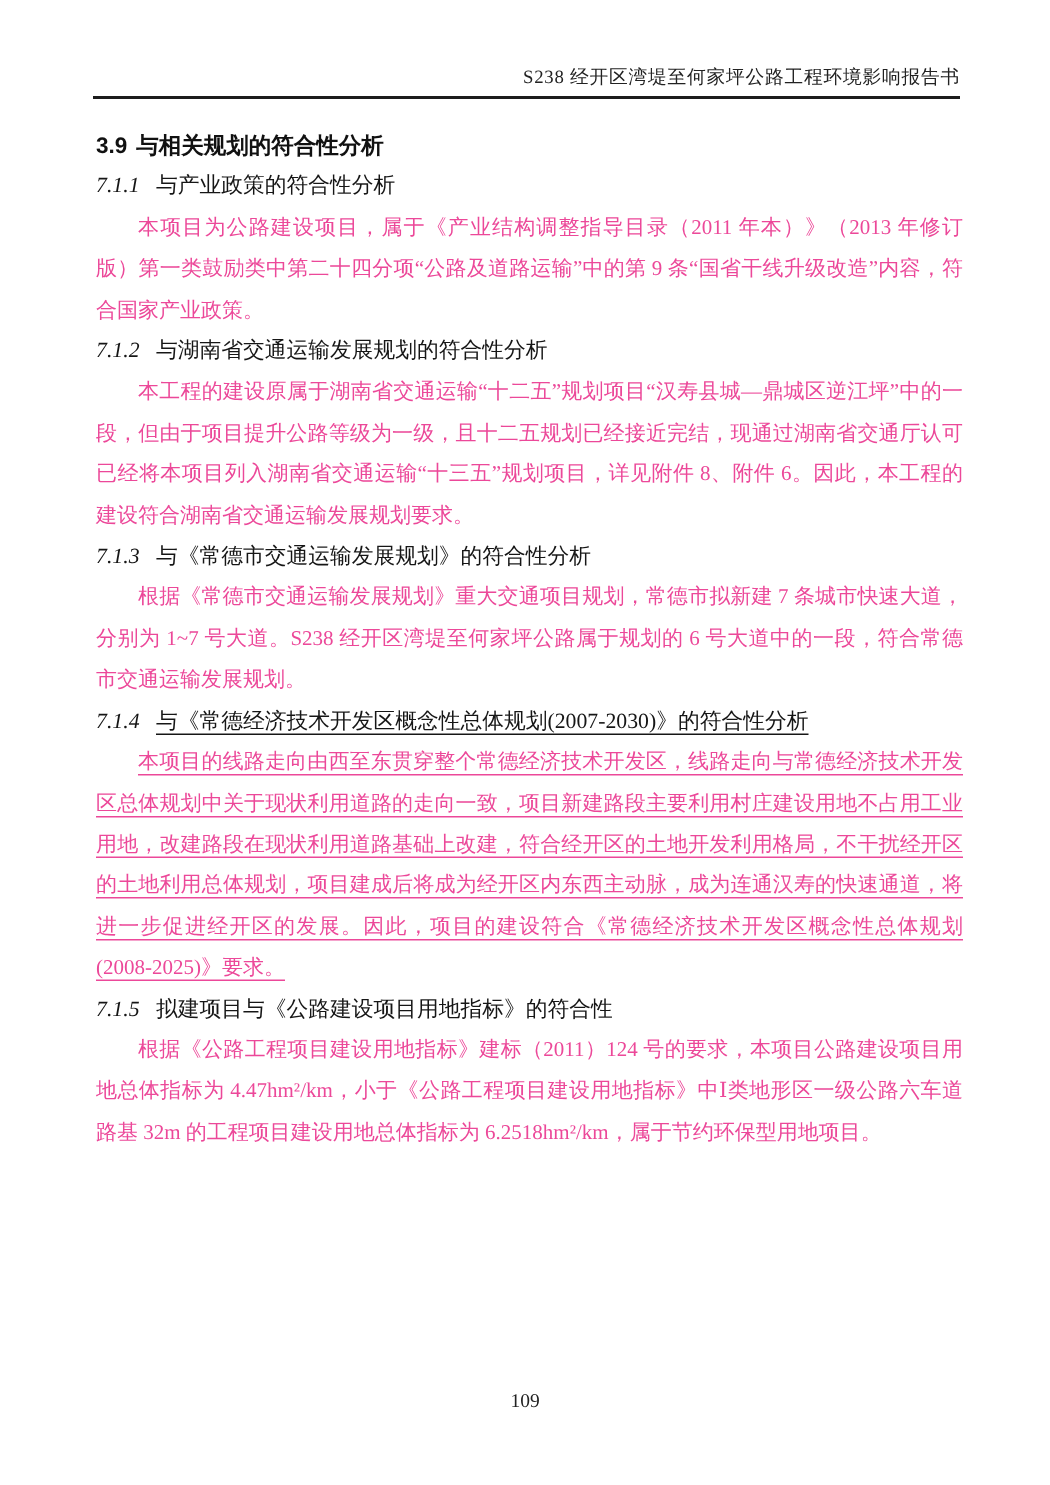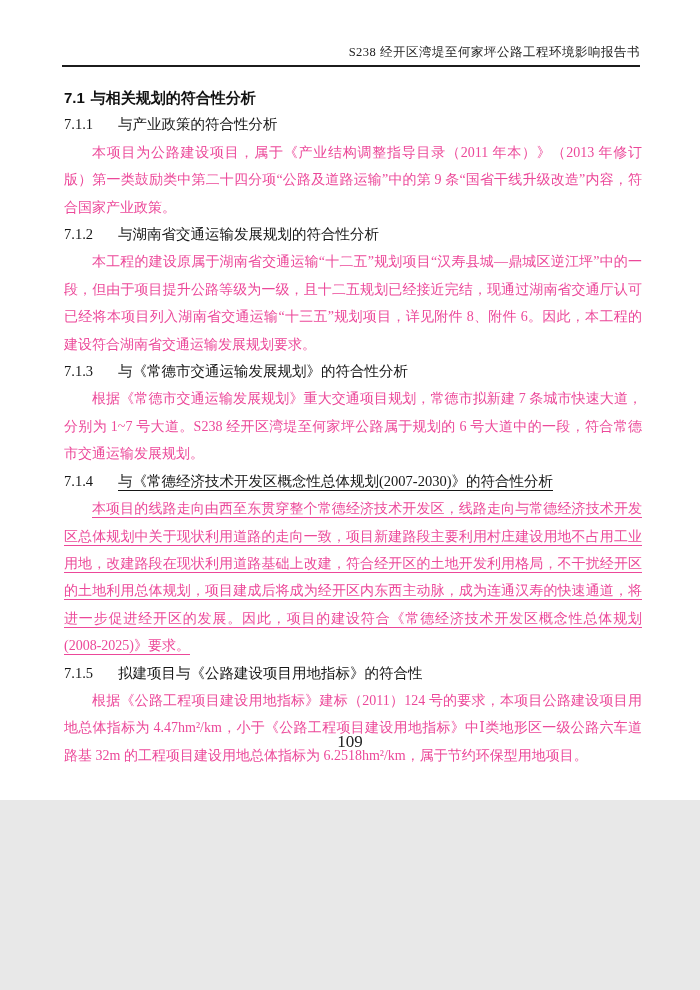--- a/index.html
+++ b/index.html
@@ -1,18 +1,18 @@
 <!DOCTYPE html>
 <html lang="zh"><head>
 <meta charset="utf-8">
 <style>
   html,body{margin:0;padding:0;background:#e8e8e8;}
   .page{
     position:relative;
-    width:700px;height:800px;
+    width:700px;height:990px;
     margin:0 auto;
     background:#ffffff;
     color:#1b1b1b;
     font-family:"Liberation Serif","DejaVu Serif",serif;
     box-sizing:border-box;
     overflow:hidden;
   }
   .header{
     position:absolute;
     top:42px;left:62px;right:60px;
@@ -43,53 +43,53 @@
   }
   h1.sec .num{margin-right:14px;}
   h2.sec{
     font-family:"Liberation Sans","DejaVu Sans",sans-serif;
     font-size:15px;font-weight:bold;color:#111;
   }
   h2.sec .num{margin-right:6px;}
   h3.sec{
     font-size:14.5px;font-weight:normal;color:#161616;
   }
-  h3.sec .num{margin-right:25px;}
+  h3.sec .num{margin-right:11px;font-style:italic;}
   p.body{
     font-size:14px;
     text-align:justify;
     text-indent:2em;
     color:#ec4899;
   }
   .u{
     text-decoration:underline;
     text-decoration-thickness:1px;
     text-underline-offset:4px;
   }
   .footer{
     position:absolute;
     left:0;right:0;bottom:48px;
     text-align:center;
-    font-size:17px;color:#222;
+    font-size:13px;color:#222;
   }
 </style>
 </head>
 <body>
 
 <div class="page">
 
   <div class="header">
     <span class="header-title">S238 经开区湾堤至何家坪公路工程环境影响报告书</span>
     <div class="header-rule"></div>
   </div>
 
   <div class="content">
 
 
-    <h2 class="sec"><span class="num">7.1</span><span>与相关规划的符合性分析</span></h2>
+    <h2 class="sec"><span class="num">3.9</span><span>与相关规划的符合性分析</span></h2>
 
     <h3 class="sec"><span class="num">7.1.1</span><span>与产业政策的符合性分析</span></h3>
     <p class="body">本项目为公路建设项目，属于《产业结构调整指导目录（2011 年本）》（2013 年修订版）第一类鼓励类中第二十四分项“公路及道路运输”中的第 9 条“国省干线升级改造”内容，符合国家产业政策。</p>
 
     <h3 class="sec"><span class="num">7.1.2</span><span>与湖南省交通运输发展规划的符合性分析</span></h3>
     <p class="body">本工程的建设原属于湖南省交通运输“十二五”规划项目“汉寿县城—鼎城区逆江坪”中的一段，但由于项目提升公路等级为一级，且十二五规划已经接近完结，现通过湖南省交通厅认可已经将本项目列入湖南省交通运输“十三五”规划项目，详见附件 8、附件 6。因此，本工程的建设符合湖南省交通运输发展规划要求。</p>
 
     <h3 class="sec"><span class="num">7.1.3</span><span>与《常德市交通运输发展规划》的符合性分析</span></h3>
     <p class="body">根据《常德市交通运输发展规划》重大交通项目规划，常德市拟新建 7 条城市快速大道，分别为 1~7 号大道。S238 经开区湾堤至何家坪公路属于规划的 6 号大道中的一段，符合常德市交通运输发展规划。</p>
 

